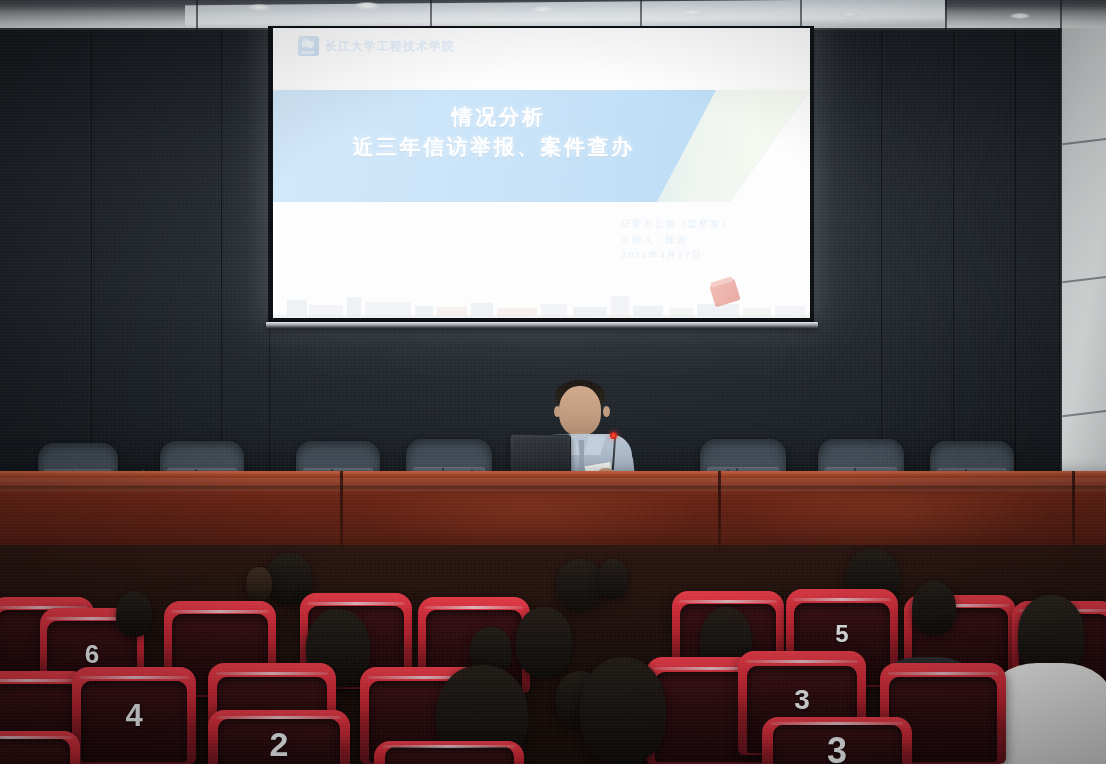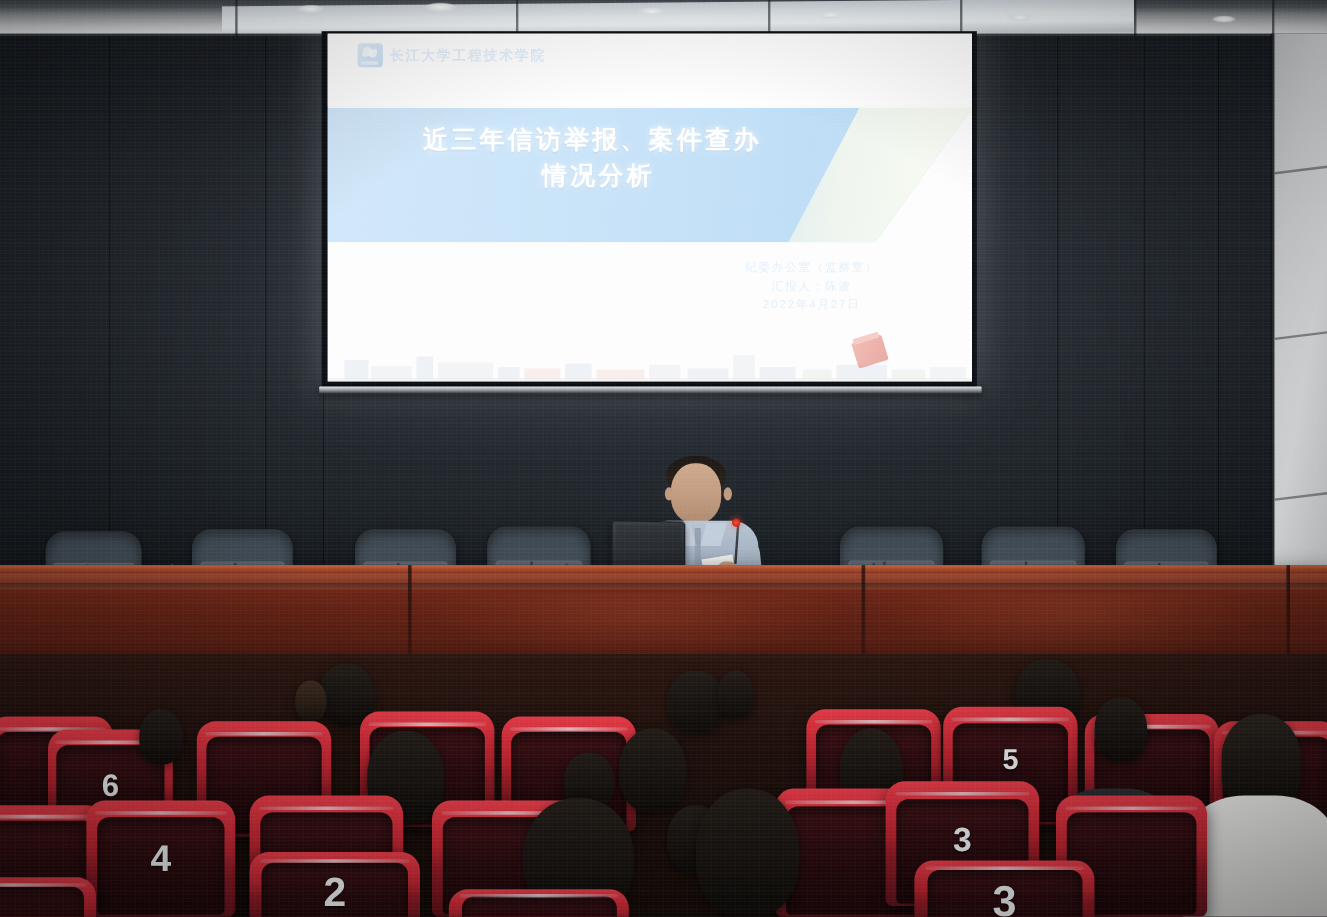--- a/index.html
+++ b/index.html
@@ -145,21 +145,21 @@
   }
   .t-line{
     color:#ffffff; font-weight:700;
     font-size:21px; line-height:30px; letter-spacing:2.5px;
     text-shadow:0 0 5px rgba(255,255,255,.85), 0 1px 2px rgba(140,175,205,.5);
   }
   .t-line.l2{ padding-left:10px; }
 
   .slide-sub{
     position:absolute; right:78px; top:188px;
-    text-align:center; z-index:3;
+    text-align:left; z-index:3;
   }
   .s-line{
     color:#cfe4f7; opacity:.55;
     font-size:9.5px; line-height:15.5px; letter-spacing:1.6px;
     filter:blur(0.3px);
     white-space:nowrap;
   }
 
   .skyline{
     position:absolute; left:0; bottom:0; width:100%; height:42px;
@@ -449,22 +449,22 @@
       <div class="slide-logo">
         <div class="logo-mark">
             <i></i>
           </div>
         <div class="logo-text">长江大学工程技术学院</div>
       </div>
     </div>
 
     <div class="title-band"></div>
     <div class="title-lines">
+      <div class="t-line l2">情况分析</div>
       <div class="t-line l1">近三年信访举报、案件查办</div>
-      <div class="t-line l2">情况分析</div>
     </div>
 
     <div class="slide-sub">
       <div class="s-line">纪委办公室（监察室）</div>
       <div class="s-line">汇报人：陈波</div>
       <div class="s-line">2022年4月27日</div>
     </div>
 
     <div class="skyline">
       <div class="bld" style="left:14px;  width:20px; height:16px"></div>

